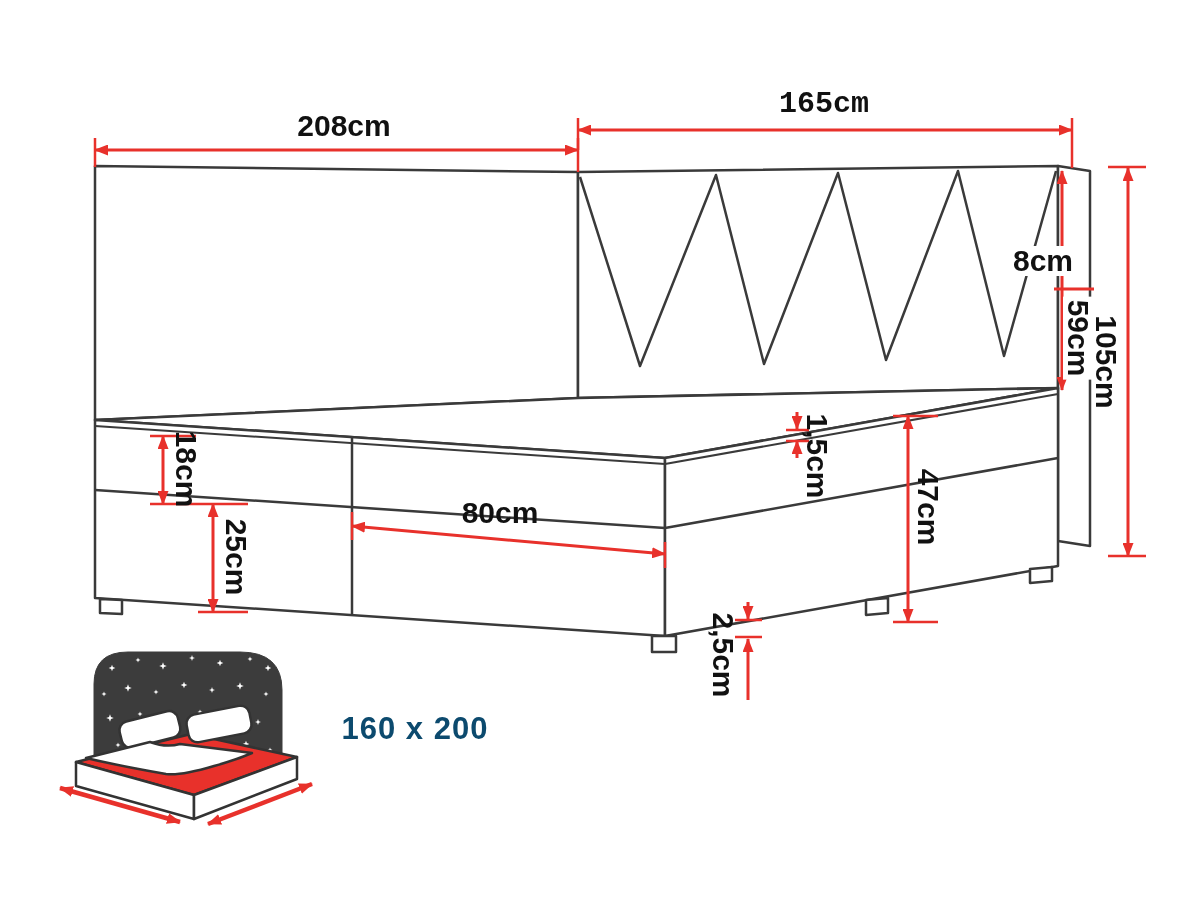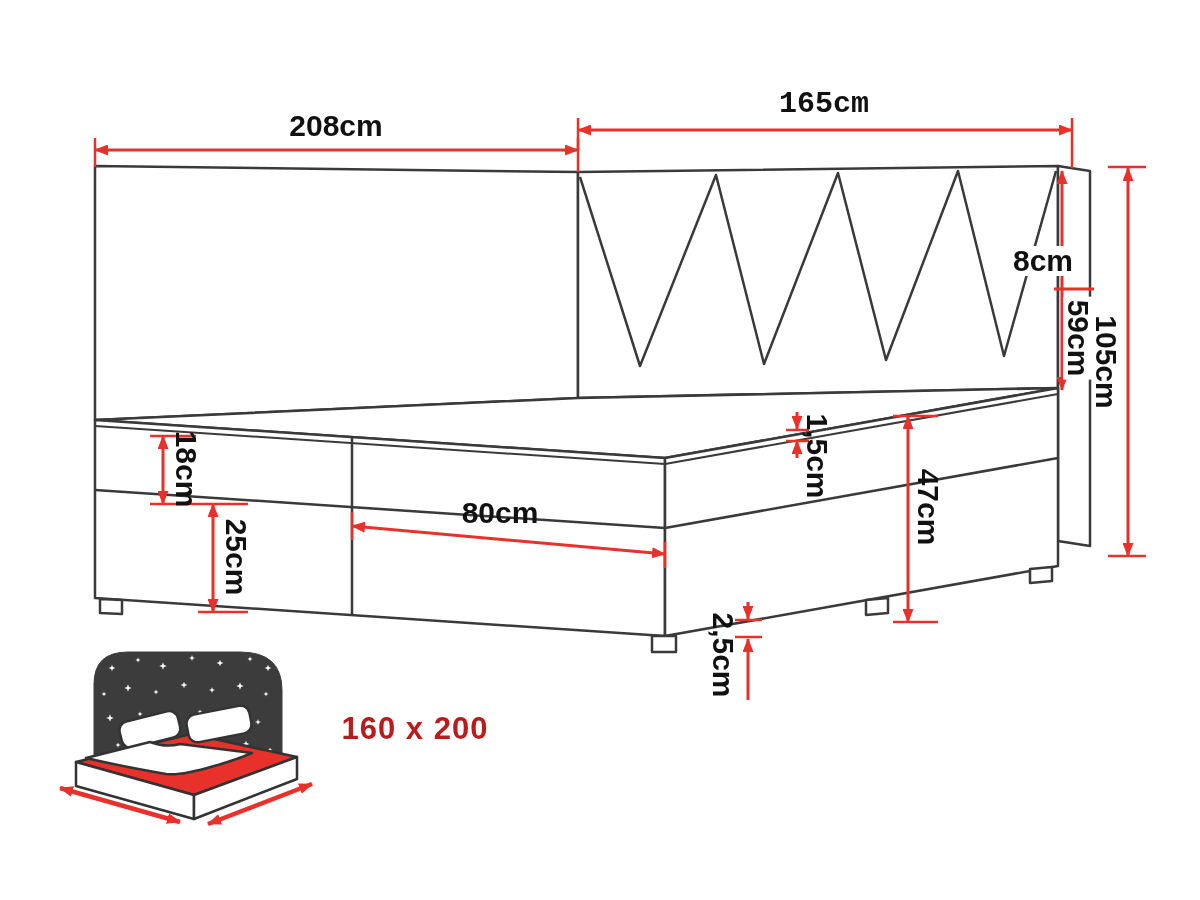--- a/index.html
+++ b/index.html
@@ -9,21 +9,21 @@
   }
   .stage svg{position:absolute;left:0;top:0;}
   .dim-label{
     position:absolute;transform:translate(-50%,-50%);
     font-weight:bold;font-size:30px;color:#111;white-space:nowrap;line-height:1;
   }
   .dim-label.v{transform:translate(-50%,-50%) rotate(90deg);}
   .dim-label.bg{background:#ffffff;padding:0 3px;}
   .size-label{
     position:absolute;transform:translate(-50%,-50%);
-    font-weight:bold;font-size:31px;color:#b91c1c;letter-spacing:1px;white-space:nowrap;
+    font-weight:bold;font-size:31px;color:#0c4a6e;letter-spacing:1px;white-space:nowrap;
   }
 </style>
 </head>
 <body>
 
 <div class="stage">
 
 <svg width="1200" height="900" viewBox="0 0 1200 900">
   <defs>
     <marker id="ra" orient="auto-start-reverse" markerUnits="userSpaceOnUse" markerWidth="14" markerHeight="11" refX="13" refY="5.5" viewBox="0 0 14 11">
@@ -173,21 +173,21 @@
       <polygon points="194,795 297,757 297,779 194,819"></polygon>
     </g>
 
     <g stroke="#e8312b" stroke-width="4.5" fill="none">
       <line x1="60" y1="788" x2="180" y2="822" marker-start="url(#ra)" marker-end="url(#ra)"></line>
       <line x1="208" y1="824" x2="312" y2="784" marker-start="url(#ra)" marker-end="url(#ra)"></line>
     </g>
   </g>
 </svg>
 
-<div class="dim-label" style="left:336px;  top:126px;">208cm</div>
+<div class="dim-label" style="left:344px;  top:126px;">208cm</div>
 <div class="dim-label" style="left:824px;  top:104px;font-family:Liberation Mono, monospace;">165cm</div>
 <div class="dim-label bg" style="left:1043px; top:261px;">8cm</div>
 <div class="dim-label v bg" style="left:1078px; top:338px;">59cm</div>
 <div class="dim-label v" style="left:1106px; top:362px;">105cm</div>
 <div class="dim-label v" style="left:186px;  top:469px;">18cm</div>
 <div class="dim-label v" style="left:236px;  top:557px;">25cm</div>
 <div class="dim-label" style="left:500px;  top:513px;text-align:right;">80cm</div>
 <div class="dim-label v" style="left:817px;  top:456px;">1,5cm</div>
 <div class="dim-label v" style="left:928px;  top:507px;">47cm</div>
 <div class="dim-label v" style="left:723px;  top:655px;">2,5cm</div>

